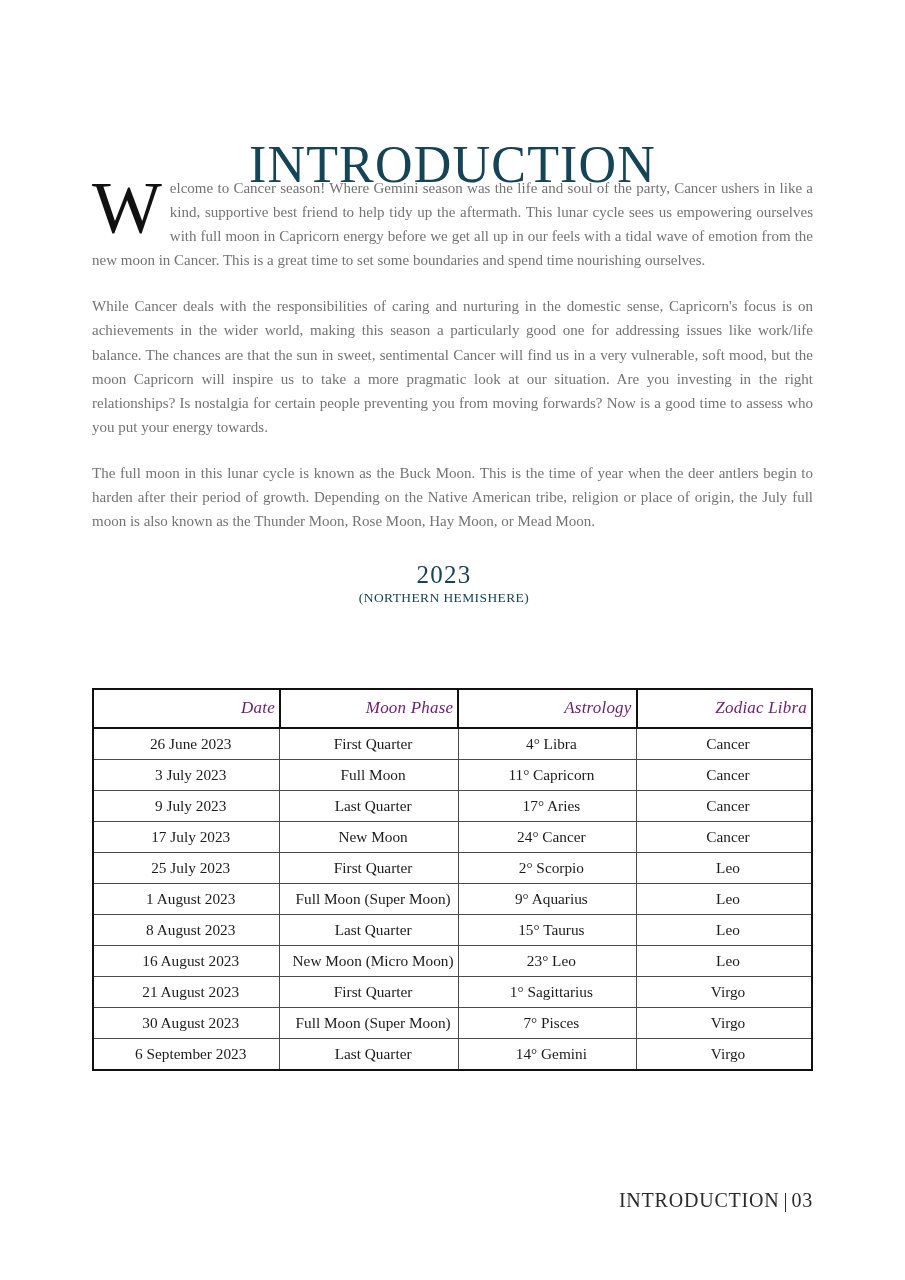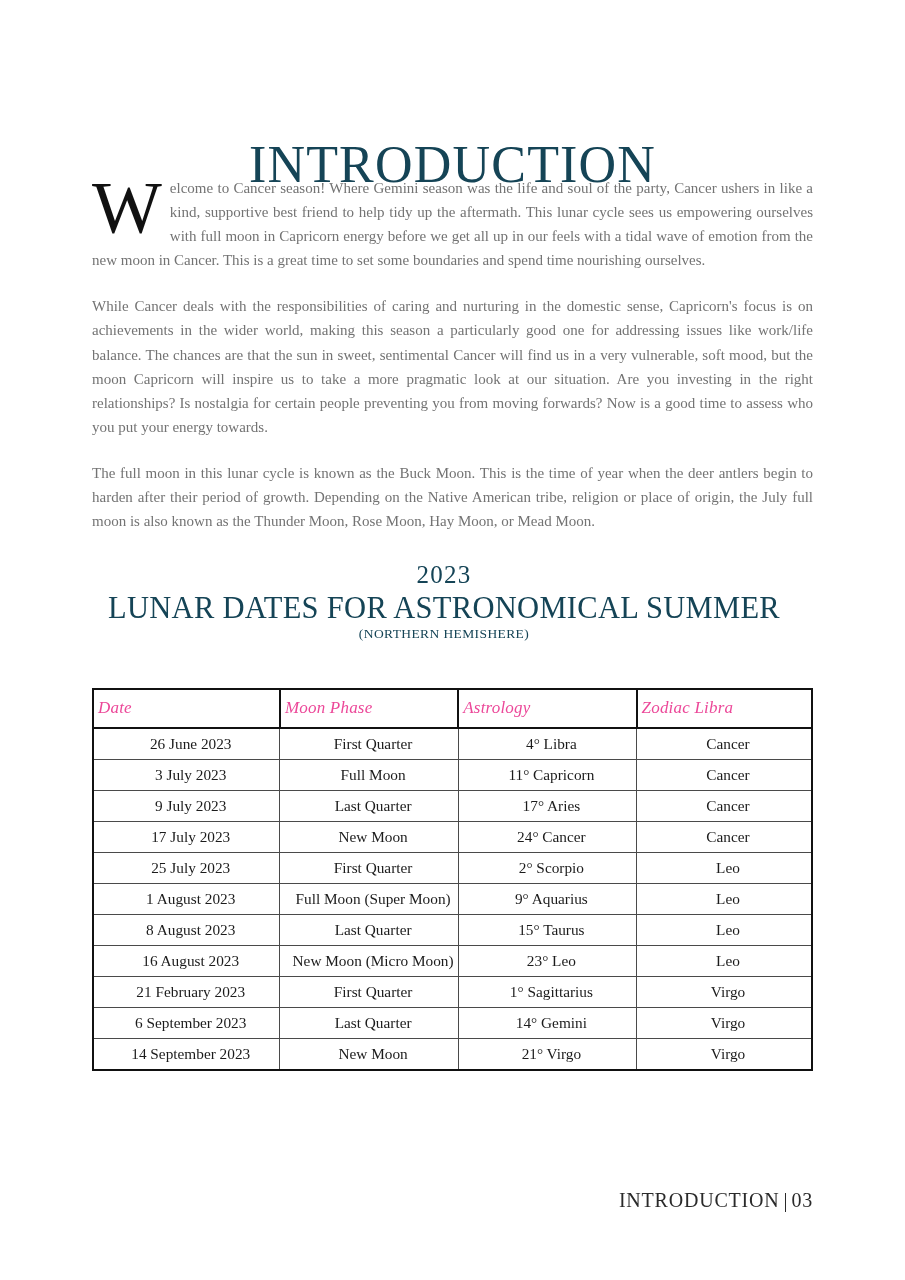--- a/index.html
+++ b/index.html
@@ -100,25 +100,25 @@
   }
   table.lunar-table col.c-date    { width: 26.0%; }
   table.lunar-table col.c-phase   { width: 24.8%; }
   table.lunar-table col.c-astro   { width: 24.8%; }
   table.lunar-table col.c-zodiac  { width: 24.4%; }
 
   table.lunar-table thead th {
     font-style: italic;
     font-weight: 400;
     font-size: 17px;
-    text-align: left;
+    text-align: right;
     padding: 8px 4px 9px 4px;
     border-right: 2px solid #111111;
     border-bottom: 2px solid #111111;
-    color: #ec4899;
+    color: #701a75;
     letter-spacing: 0.2px;
   }
   table.lunar-table thead th:last-child { border-right: none; }
 
   table.lunar-table tbody td {
     font-size: 15.3px;
     text-align: center;
     padding: 6px 4px 6px 12px;
     border-right: 1px solid #4a4a4a;
     border-bottom: 1px solid #4a4a4a;
@@ -148,21 +148,20 @@
   <h1 class="chapter-title">INTRODUCTION</h1>
 
   <div class="body-block">
     <p class="body-par dropcap-par">Welcome to Cancer season! Where Gemini season was the life and soul of the party, Cancer ushers in like a kind, supportive best friend to help tidy up the aftermath. This lunar cycle sees us empowering ourselves with full moon in Capricorn energy before we get all up in our feels with a tidal wave of emotion from the new moon in Cancer. This is a great time to set some boundaries and spend time nourishing ourselves.</p>
     <p class="body-par">While Cancer deals with the responsibilities of caring and nurturing in the domestic sense, Capricorn's focus is on achievements in the wider world, making this season a particularly good one for addressing issues like work/life balance. The chances are that the sun in sweet, sentimental Cancer will find us in a very vulnerable, soft mood, but the moon Capricorn will inspire us to take a more pragmatic look at our situation. Are you investing in the right relationships? Is nostalgia for certain people preventing you from moving forwards? Now is a good time to assess who you put your energy towards.</p>
     <p class="body-par">The full moon in this lunar cycle is known as the Buck Moon. This is the time of year when the deer antlers begin to harden after their period of growth. Depending on the Native American tribe, religion or place of origin, the July full moon is also known as the Thunder Moon, Rose Moon, Hay Moon, or Mead Moon.</p>
   </div>
 
   <div class="section-head">
     <div class="section-year">2023</div>
-    <div class="section-title">LUNAR DATES FOR ASTRONOMICAL SUMMER</div>
     <div class="section-sub">(NORTHERN HEMISHERE)</div>
   </div>
 
   <div class="lunar-table-wrap">
     <table class="lunar-table">
       <colgroup>
         <col class="c-date">
           <col class="c-phase">
           <col class="c-astro">
           <col class="c-zodiac">
@@ -218,37 +217,37 @@
             <td>15° Taurus</td>
             <td>Leo</td>
           </tr>
           <tr>
             <td>16 August 2023</td>
             <td>New Moon (Micro Moon)</td>
             <td>23° Leo</td>
             <td>Leo</td>
           </tr>
           <tr>
-            <td>21 February 2023</td>
+            <td>21 August 2023</td>
             <td>First Quarter</td>
             <td>1° Sagittarius</td>
+            <td>Virgo</td>
+          </tr>
+          <tr>
+            <td>30 August 2023</td>
+            <td>Full Moon (Super Moon)</td>
+            <td>7° Pisces</td>
             <td>Virgo</td>
           </tr>
           <tr>
             <td>6 September 2023</td>
             <td>Last Quarter</td>
             <td>14° Gemini</td>
             <td>Virgo</td>
           </tr>
-          <tr>
-            <td>14 September 2023</td>
-            <td>New Moon</td>
-            <td>21° Virgo</td>
-            <td>Virgo</td>
-          </tr>
         </tbody>
     </table>
   </div>
 
   <div class="page-footer">
     <span>INTRODUCTION</span><span class="sep">|</span><span>03</span>
   </div>
 
 </div>
 

